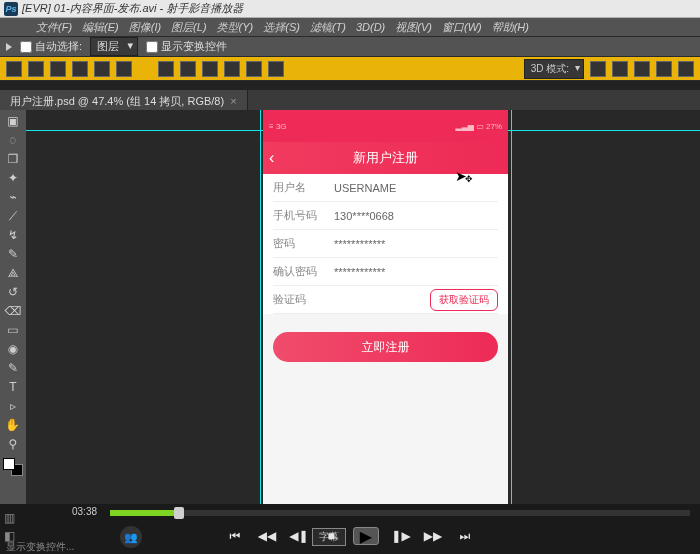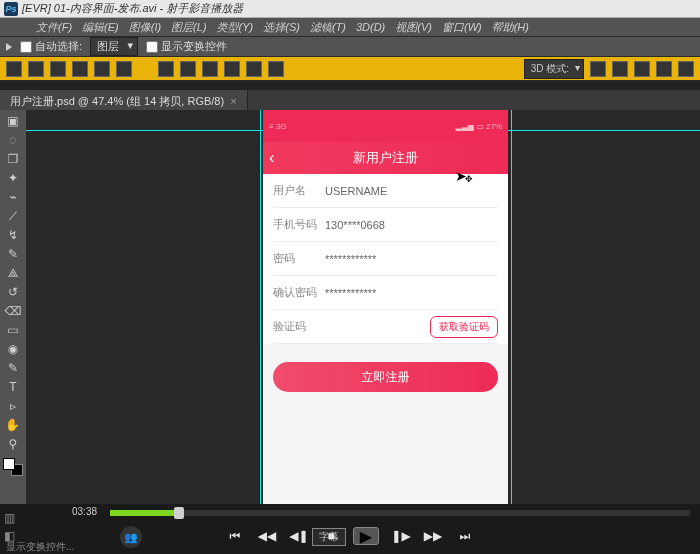--- a/index.html
+++ b/index.html
@@ -35,21 +35,21 @@
   .canvas{position:absolute;left:26px;right:0;top:0;bottom:0;background:#282828;}
   
   .guide-h{position:absolute;left:0;right:0;height:1px;background:#16e6e6;}
   .guide-v{position:absolute;top:0;bottom:0;width:1px;background:#16e6e6;}
   
   .phone{position:absolute;left:237px;top:0px;width:245px;height:395px;background:#f5f5f5;}
   .statusbar{height:14px;background:linear-gradient(#ee2b56,#ee2b56);display:flex;justify-content:space-between;align-items:center;padding:16px 6px;font-size:8px;color:#ffb8c6;}
   .navbar{height:32px;background:linear-gradient(90deg,#f13a5e,#ee2b56);display:flex;align-items:center;justify-content:center;color:#fff;font-size:13px;position:relative;}
   .navbar .back{position:absolute;left:6px;font-size:16px;}
   .form{background:#fff;padding:0 10px;}
-  .row{display:flex;align-items:center;height:34px;border-bottom:1px solid #eee;font-size:11px;}
+  .row{display:flex;align-items:center;height:28px;border-bottom:1px solid #eee;font-size:11px;gap:9px;}
   .row .lab{width:52px;color:#888;text-align:justify;}
   .row .val{color:#666;flex:1;}
   .row .btn-code{border:1px solid #ee2b56;color:#ee2b56;font-size:10px;padding:3px 8px;border-radius:6px;background:transparent;}
   .regbtn{margin:18px 10px;height:30px;border-radius:15px;background:linear-gradient(90deg,#f04c6c,#ee2b56);color:#fff;display:flex;align-items:center;justify-content:center;font-size:12px;}
   
   .cur{position:absolute;left:429px;top:58px;color:#000;font-size:14px;pointer-events:none;}
   .cur::after{content:"✥";position:absolute;left:10px;top:6px;font-size:9px;}
   
   .player{position:absolute;bottom:0;left:0;right:0;height:50px;background:#1a1a1a;}
   .track{position:absolute;top:6px;left:110px;right:10px;height:6px;background:#333;}

